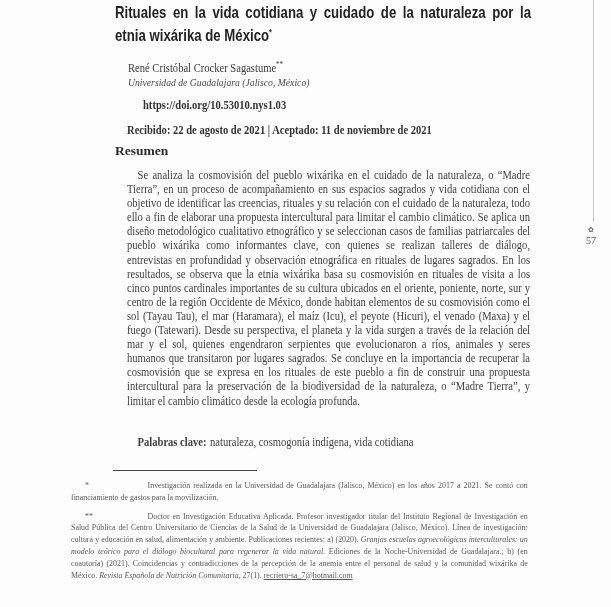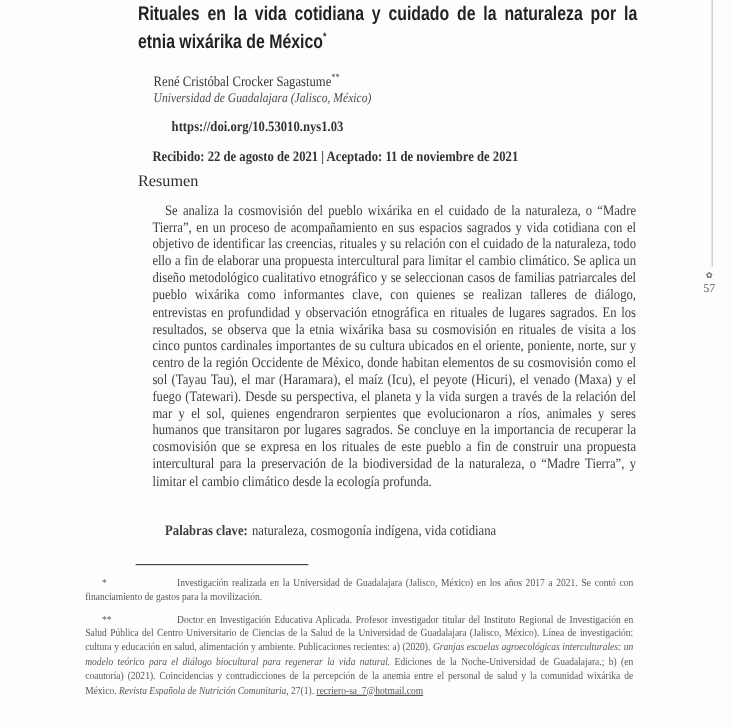--- a/index.html
+++ b/index.html
@@ -27,21 +27,21 @@
 
   
   .author-block{left:128px; top:61px; width:350px;}
   .author-name{font-size:12px; line-height:15px; color:#3a3a3a;}
   .author-name sup{font-size:8px; line-height:0;}
   .affiliation{font-size:11px; line-height:13px; font-style:italic; color:#4a4a4a;}
 
   .doi-line{left:143px; top:98px; width:320px; font-weight:bold; font-size:12px; color:#333;}
   .received-line{left:127px; top:123px; width:430px; font-weight:bold; font-size:12px; color:#333;}
 
-  .abstract-heading{left:115px; top:143px; font-weight:normal; font-size:13.5px; color:#2d2d2d;}
+  .abstract-heading{left:115px; top:143px; font-weight:bold; font-size:13.5px; color:#2d2d2d;}
 
   .abstract{
     left:127px; top:168px; width:458px;
     font-size:12px; line-height:14.1px; text-align:justify; color:#3f3f3f;
   }
   .abstract-par{text-indent:12px; margin:0;}
 
   .keywords{left:127px; top:435px; width:458px; font-size:12px; text-indent:12px; color:#3f3f3f;}
   .kw-label{font-weight:bold; margin-right:4px;}
 

